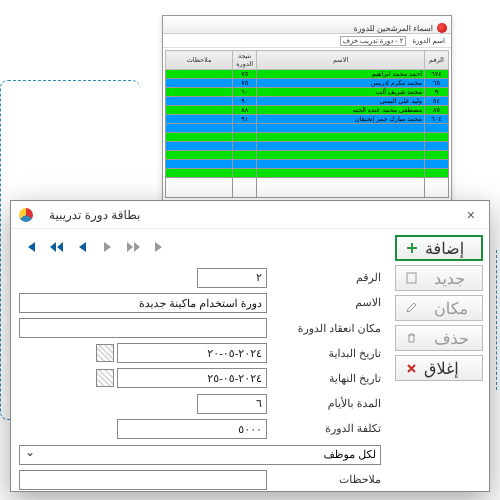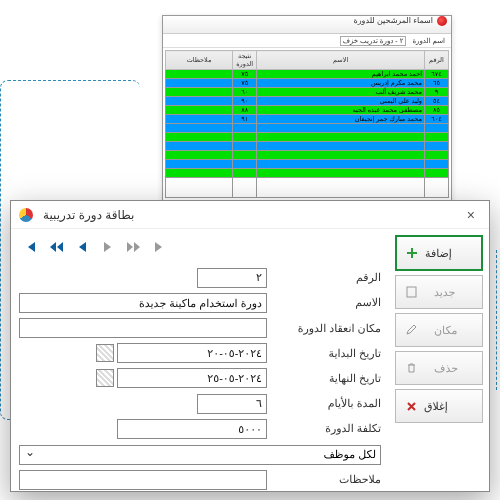--- a/index.html
+++ b/index.html
@@ -2,44 +2,44 @@
 <html><head>
 <meta charset="utf-8">
 <style>
   * { box-sizing: border-box; margin: 0; padding: 0; font-family: Tahoma, Arial, sans-serif; }
   body { width: 500px; height: 500px; background: #fff; position: relative; overflow: hidden; }
 
   .bg-rect { position: absolute; left: 0; top: 80px; width: 140px; height: 340px; border: 1.5px dashed #2f8bb8; border-radius: 8px; border-right: none; }
 
   
   .bgwin { position: absolute; left: 162px; top: 15px; width: 290px; height: 220px; border: 1px solid #999; background: #fff; box-shadow: 0 2px 6px rgba(0,0,0,.15); }
-  .bgwin .titlebar { height: 18px; background: linear-gradient(#fff,#eee); border-bottom: 1px solid #ccc; display: flex; align-items: flex-start; padding: 0 4px; font-size: 8px; color: #333; direction: rtl; }
+  .bgwin .titlebar { height: 18px; background: linear-gradient(#fff,#eee); border-bottom: 1px solid #ccc; display: flex; align-items: flex-end; padding: 0 4px; font-size: 8px; color: #333; direction: rtl; }
   .bgwin .titlebar .ticon { width: 10px; height: 10px; background: radial-gradient(circle at 40% 40%, #f55, #b00); border-radius: 50%; margin-left: 4px; }
   .bgwin .toolbar { height: 14px; font-size: 7px; color: #333; direction: rtl; padding: 2px 6px; border-bottom: 1px solid #ddd; display: flex; gap: 6px; align-items: center; }
   .bgwin .toolbar .combo { border: 1px solid #aaa; padding: 0 2px; background: #fff; }
   .bgwin .grid { padding: 2px; }
   .bgwin table { width: 100%; border-collapse: collapse; font-size: 6.5px; direction: rtl; }
   .bgwin th { background: linear-gradient(#f0f0f0,#e0e0e0); border: 1px solid #bbb; padding: 1px 2px; color: #333; font-weight: normal; text-align: center; }
   .bgwin td { border: 1px solid #999; padding: 0 2px; height: 9px; text-align: right; color: #000; }
   .bgwin tr.green td { background: #00e000; }
   .bgwin tr.blue td { background: #0099ff; }
   .bgwin tr.sel td { background: #fff; }
   .bgwin td.num { text-align: center; width: 24px; }
 
   
   .dlg { position: absolute; left: 10px; top: 200px; width: 480px; height: 292px; background: #fff; border: 1px solid #888; box-shadow: 0 10px 30px rgba(0,0,0,.35); direction: rtl; }
   .dlg .titlebar { height: 28px; display: flex; align-items: center; justify-content: space-between; padding: 0 8px; border-bottom: 1px solid #eee; direction: ltr; }
-  .dlg .titlebar .left { display: flex; align-items: center; gap: 10px; }
+  .dlg .titlebar .left { display: flex; align-items: center; gap: 16px; }
   .dlg .titlebar .icon { width: 14px; height: 14px; border-radius: 50%; background: conic-gradient(#d33 0 120deg, #38b 120deg 240deg, #fc3 240deg 360deg); }
   .dlg .titlebar .ttl { font-size: 12px; color: #333; }
   .dlg .titlebar .close { font-size: 14px; color: #555; cursor: pointer; padding: 2px 6px; }
 
   .dlg .body { display: flex; height: calc(100% - 28px); }
   .dlg .sidebar { width: 100px; padding: 6px 6px; display: flex; flex-direction: column; gap: 4px; }
-  .btn { display: flex; align-items: center; justify-content: flex-end; gap: 6px; height: 26px; border: 1px solid #bbb; background: linear-gradient(#fdfdfd,#ececec); font-size: 11px; color: #333; padding: 16px 8px; cursor: pointer; }
+  .btn { display: flex; align-items: center; justify-content: flex-end; gap: 6px; height: 26px; border: 1px solid #bbb; background: linear-gradient(#fdfdfd,#ececec); font-size: 16px; color: #333; padding: 6px 8px; cursor: pointer; }
   .btn.primary { border: 2px solid #1a8f3a; }
   .btn.disabled { color: #9a9a9a; gap: 16px; }
   .btn .ic { display: inline-flex; width: 14px; height: 14px; align-items: center; justify-content: center; }
 
   .dlg .main { flex: 1; padding: 4px 8px 8px 8px; }
   .nav { display: flex; gap: 4px; padding: 4px 0 10px 0; direction: ltr; }
   .nav .nbtn { width: 22px; height: 20px; display: flex; align-items: center; justify-content: center; color: #0e5e9e; cursor: pointer; }
   .nav .nbtn.gray { color: #9a9a9a; }
 
   .form { display: flex; flex-direction: column; gap: 5px; }

